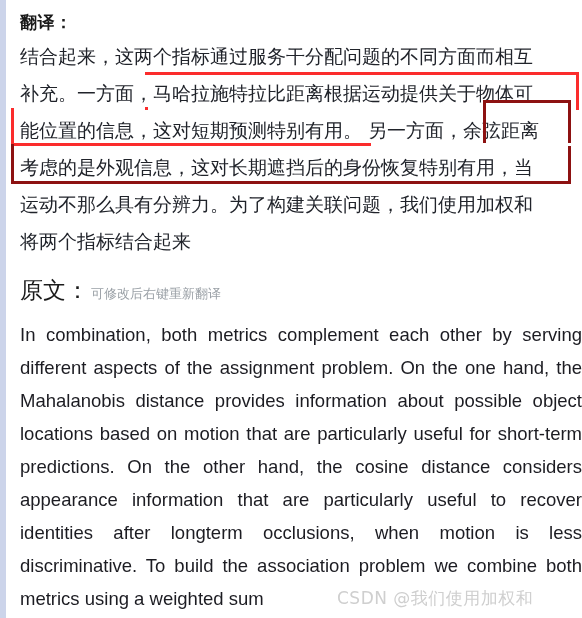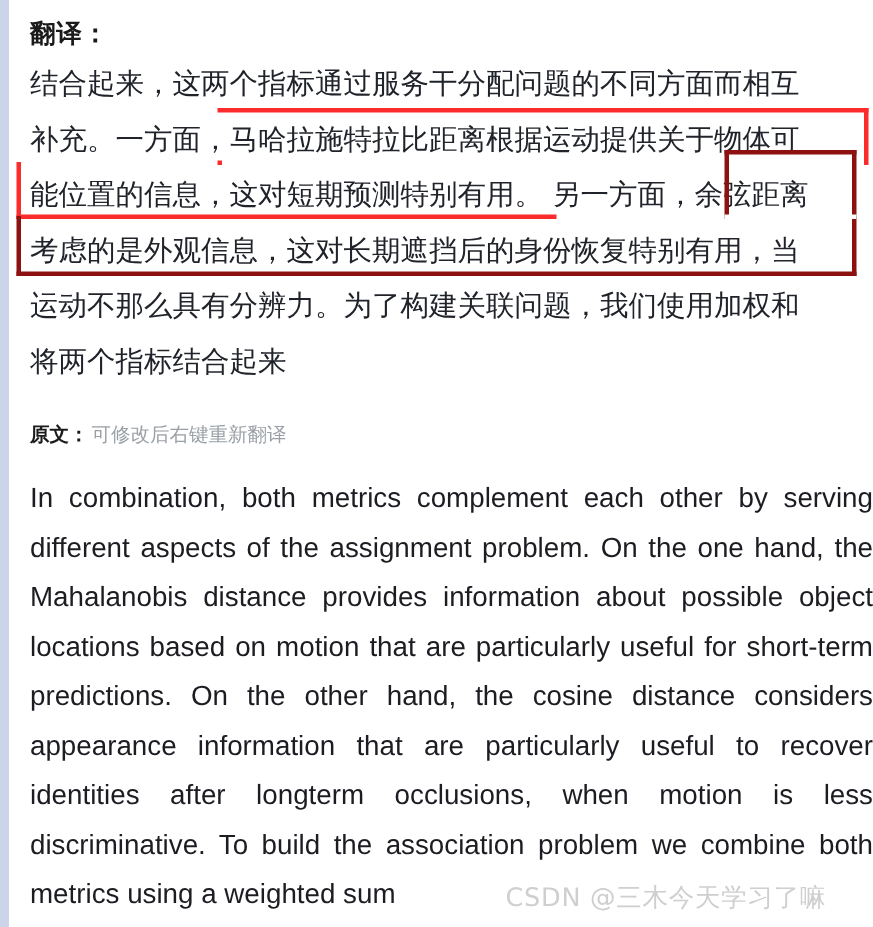--- a/index.html
+++ b/index.html
@@ -65,22 +65,22 @@
   .anno.no-right  { border-right: none; }
   .anno.no-left   { border-left: none; }
 
   
   .orig-head {
     margin: 18px 0 0 6px;
     line-height: 24px;
     white-space: nowrap;
   }
   .orig-head .label {
-    font-size: 13px;
-    font-weight: bold;
+    font-size: 23px;
+    font-weight: normal;
     color: #1a1a1a;
     font-family: "DejaVu Sans", "Liberation Sans", sans-serif;
   }
   .orig-head .hint {
     font-size: 13px;
     color: #9aa0a6;
     font-family: "DejaVu Sans", "Liberation Sans", sans-serif;
     margin-left: 2px;
   }
   .en-block {
@@ -136,15 +136,15 @@
   </div>
 
   <div class="anno bright no-bottom no-left" style="left:145px; top:72px; width:434px; height:38px;"></div>
   <div class="anno bright no-top no-right" style="left:11px; top:108px; width:360px; height:38px;"></div>
   <div class="anno bright" style="left:145px; top:107px; width:3px; height:3px; border:none; background:#fb2c2c;"></div>
 
   <div class="anno dark no-bottom" style="left:483px; top:100px; width:88px; height:46px;"></div>
   <div class="anno dark no-top" style="left:11px; top:144px; width:560px; height:40px;"></div>
   <div class="anno" style="left:483px; top:143px; width:88px; height:3px; background:#ffffff; border:none;"></div>
 
-  <div id="watermark">CSDN @三木今天学习了嘛</div>
+  <div id="watermark">CSDN @我们使用加权和</div>
 
 </div>
 
 </body></html>

